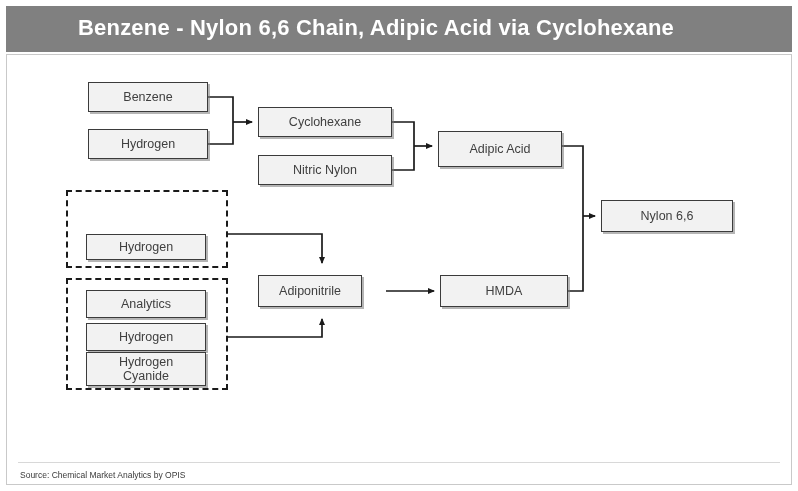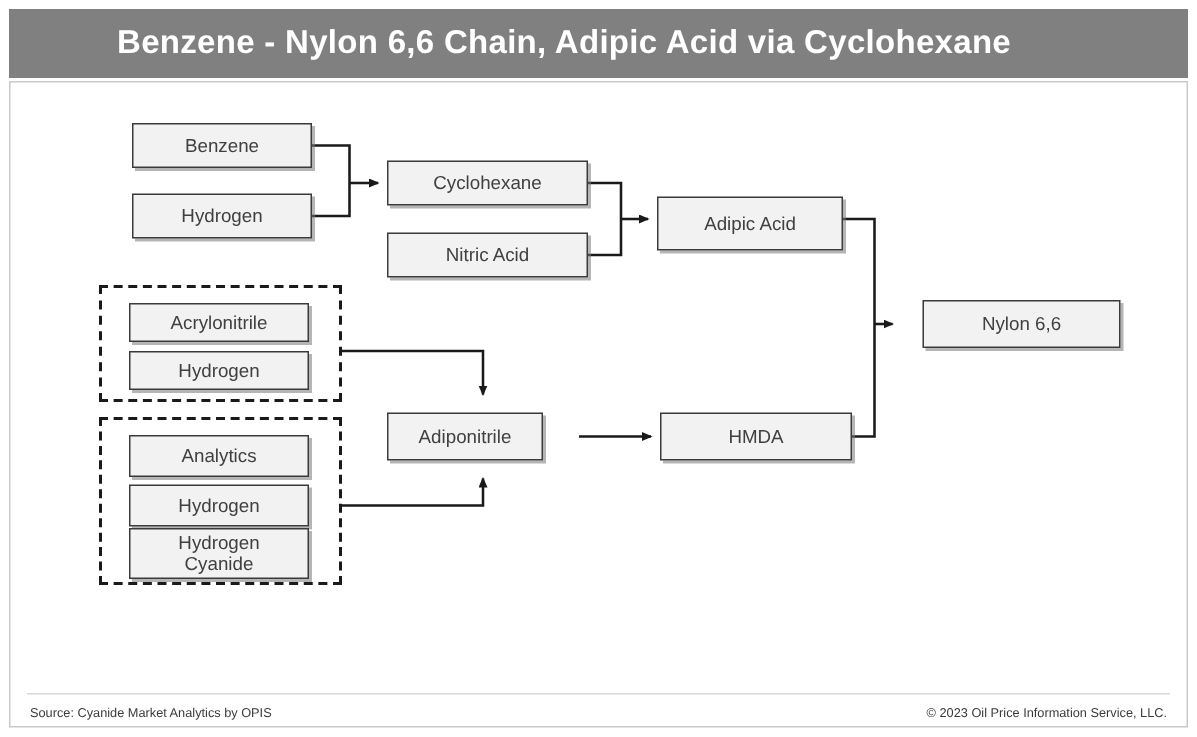--- a/index.html
+++ b/index.html
@@ -142,31 +142,29 @@
         <path d="M386,291 L434,291" marker-end="url(#arrow)"></path>
       </g>
     </svg>
 
     <div class="group-box" id="group-0" style="left: 66px; top: 190px; width: 162px; height: 78px;"></div>
     <div class="group-box" id="group-1" style="left: 66px; top: 278px; width: 162px; height: 112px;"></div>
 
     <div class="node" id="node-0" style="left: 88px; top: 82px; width: 120px; height: 30px; background: rgb(242, 242, 242); border-color: rgb(59, 59, 59);">Benzene</div>
     <div class="node" id="node-1" style="left: 88px; top: 129px; width: 120px; height: 30px; background: rgb(242, 242, 242); border-color: rgb(59, 59, 59);">Hydrogen</div>
     <div class="node" id="node-2" style="left: 258px; top: 107px; width: 134px; height: 30px; background: rgb(242, 242, 242); border-color: rgb(59, 59, 59);">Cyclohexane</div>
-    <div class="node" id="node-3" style="left: 258px; top: 155px; width: 134px; height: 30px; background: rgb(242, 242, 242); border-color: rgb(59, 59, 59);">Nitric Acid</div>
+    <div class="node" id="node-3" style="left: 258px; top: 155px; width: 134px; height: 30px; background: rgb(242, 242, 242); border-color: rgb(59, 59, 59);">Nitric Nylon</div>
     <div class="node" id="node-4" style="left: 438px; top: 131px; width: 124px; height: 36px; background: rgb(242, 242, 242); border-color: rgb(59, 59, 59);">Adipic Acid</div>
-    <div class="node" id="node-5" style="left: 601px; top: 200px; width: 132px; height: 32px; background: rgb(242, 242, 242); border-color: rgb(59, 59, 59); margin-left: 14px;">Nylon 6,6</div>
-    <div class="node" id="node-6" style="left: 86px; top: 202px; width: 120px; height: 26px; background: rgb(242, 242, 242); border-color: rgb(59, 59, 59);">Acrylonitrile</div>
+    <div class="node" id="node-5" style="left: 601px; top: 200px; width: 132px; height: 32px; background: rgb(242, 242, 242); border-color: rgb(59, 59, 59);">Nylon 6,6</div>
     <div class="node" id="node-7" style="left: 86px; top: 234px; width: 120px; height: 26px; background: rgb(242, 242, 242); border-color: rgb(59, 59, 59);">Hydrogen</div>
     <div class="node" id="node-8" style="left: 86px; top: 290px; width: 120px; height: 28px; background: rgb(242, 242, 242); border-color: rgb(59, 59, 59);">Analytics</div>
     <div class="node" id="node-9" style="left: 86px; top: 323px; width: 120px; height: 28px; background: rgb(242, 242, 242); border-color: rgb(59, 59, 59);">Hydrogen</div>
     <div class="node two-line" id="node-10" style="left: 86px; top: 352px; width: 120px; height: 34px; background: rgb(242, 242, 242); border-color: rgb(59, 59, 59); white-space: pre-line;">Hydrogen
 Cyanide</div>
     <div class="node" id="node-11" style="left: 258px; top: 275px; width: 104px; height: 32px; background: rgb(242, 242, 242); border-color: rgb(59, 59, 59);">Adiponitrile</div>
     <div class="node" id="node-12" style="left: 440px; top: 275px; width: 128px; height: 32px; background: rgb(242, 242, 242); border-color: rgb(59, 59, 59);">HMDA</div>
 
   </div>
 
   <div id="footer-rule"></div>
-  <div class="footer-text" id="footer-left">Source: Cyanide Market Analytics by OPIS</div>
-  <div class="footer-text" id="footer-right">© 2023 Oil Price Information Service, LLC.</div>
+  <div class="footer-text" id="footer-left">Source: Chemical Market Analytics by OPIS</div>
 
 </div>
 
 </body></html>

